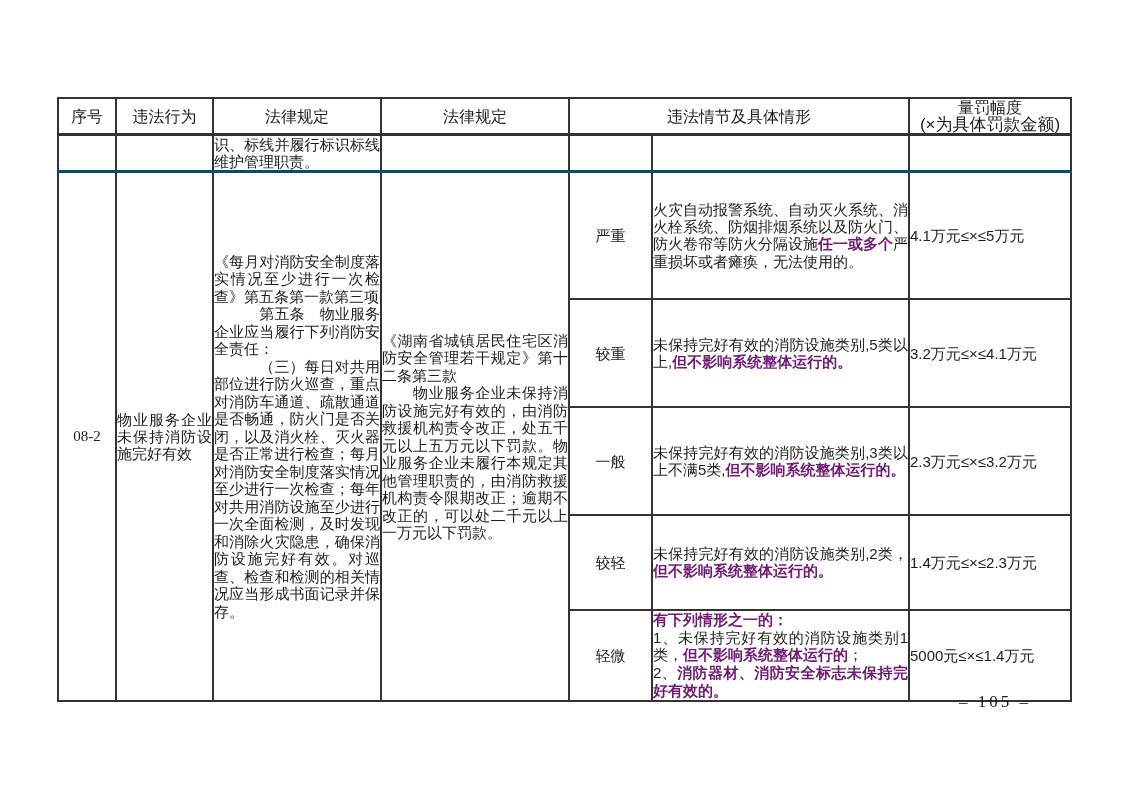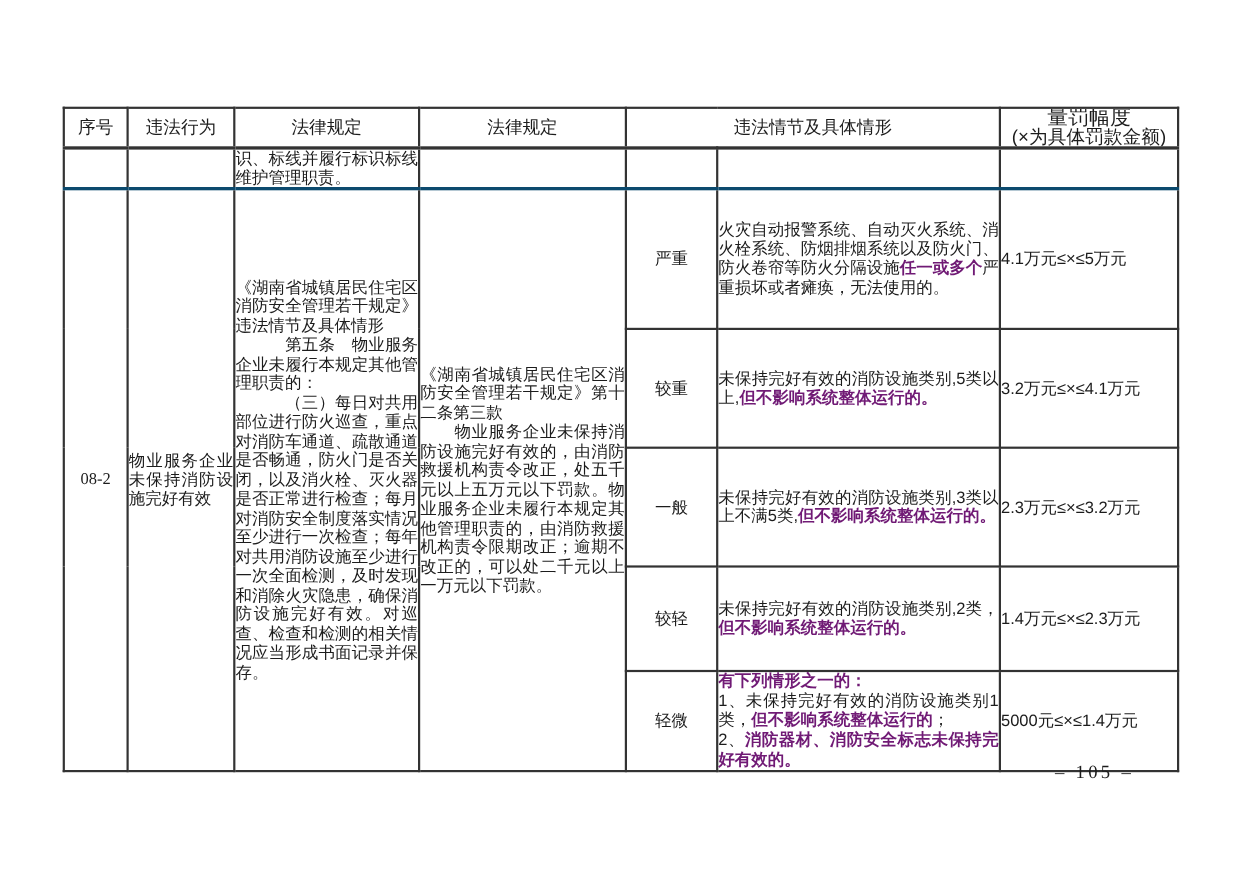--- a/index.html
+++ b/index.html
@@ -20,21 +20,21 @@
     padding:0; margin:4px;
     vertical-align:middle;
     font-weight:normal;
     font-size:15px; line-height:17px;
     overflow:hidden;
   }
   tr.header-row th {
     height:32px; text-align:center; font-size:16px; line-height:17px;
     border-bottom:3px solid #333333;
   }
-  tr.header-row .range-head { font-size:19px; }
+  tr.header-row .range-head { font-size:16px; }
   tr.header-row .range-sub { font-size:17px; }
   tr.carryover-row td { height:33px; border-bottom:3px solid #0c4a6e; vertical-align:top; }
   .law-cont { padding:0 10px; text-align:justify; text-justify:inter-ideograph; }
 
   td.seq-cell {
     text-align:center; font-family:"Liberation Serif","DejaVu Serif",serif; font-size:15px;
   }
   td.behavior-cell { padding:0 4px; text-align:justify; text-justify:inter-ideograph; font-size:17px; line-height:20px; }
   td.law-cell  { padding:0 10px; }
   td.basis-cell{ padding:0 12px; }
@@ -99,22 +99,22 @@
       <td></td>
       <td></td>
       <td></td>
       <td></td>
     </tr>
 
     <tr class="sev-0">
       <td class="seq-cell" rowspan="5">08-2</td>
       <td class="behavior-cell" rowspan="5">物业服务企业未保持消防设施完好有效</td>
       <td class="law-cell" rowspan="5">
-            <div class="para">《湖南省城镇居民住宅区消防安全管理若干规定》违法情节及具体情形</div>
-            <div class="para">　　　第五条　物业服务企业未履行本规定其他管理职责的：</div>
+            <div class="para">《每月对消防安全制度落实情况至少进行一次检查》第五条第一款第三项</div>
+            <div class="para">　　　第五条　物业服务企业应当履行下列消防安全责任：</div>
             <div class="para">　　　（三）每日对共用部位进行防火巡查，重点对消防车通道、疏散通道是否畅通，防火门是否关闭，以及消火栓、灭火器是否正常进行检查；每月对消防安全制度落实情况至少进行一次检查；每年对共用消防设施至少进行一次全面检测，及时发现和消除火灾隐患，确保消防设施完好有效。对巡查、检查和检测的相关情况应当形成书面记录并保存。</div>
           </td>
       <td class="basis-cell" rowspan="5">
             <div class="para">《湖南省城镇居民住宅区消防安全管理若干规定》第十二条第三款</div>
             <div class="para">　　物业服务企业未保持消防设施完好有效的，由消防救援机构责令改正，处五千元以上五万元以下罚款。物业服务企业未履行本规定其他管理职责的，由消防救援机构责令限期改正；逾期不改正的，可以处二千元以上一万元以下罚款。</div>
           </td>
       <td class="level-cell">严重</td>
       <td class="detail-cell"><span>火灾自动报警系统、自动灭火系统、消火栓系统、防烟排烟系统以及防火门、防火卷帘等防火分隔设施</span><span class="b">任一或多个</span><span>严重损坏或者瘫痪，无法使用的。</span></td>
       <td class="range-cell">4.1万元≤×≤5万元</td>
     </tr>

